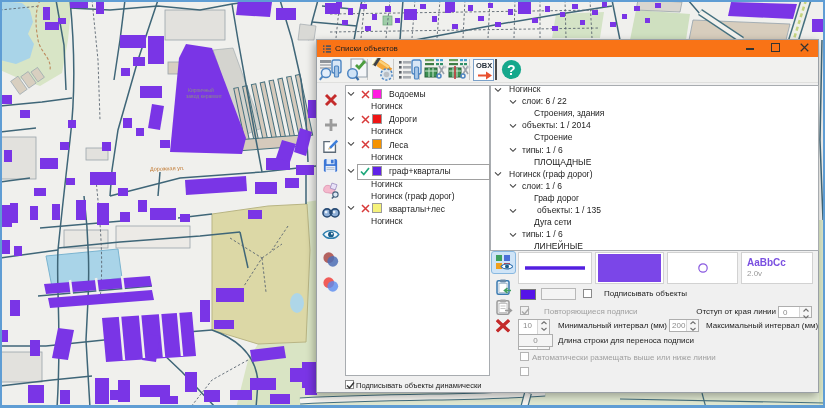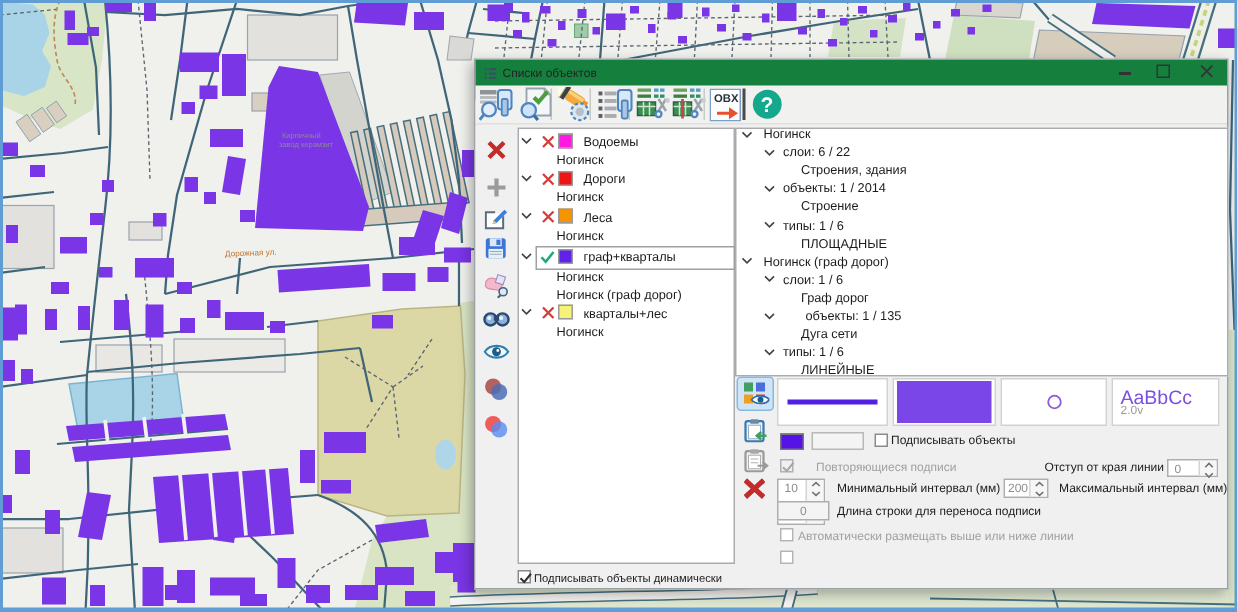--- a/index.html
+++ b/index.html
@@ -1,19 +1,19 @@
 <!DOCTYPE html>
 <html><head><meta charset="utf-8">
 <style>
 *{margin:0;padding:0;box-sizing:border-box}
 html,body{width:825px;height:408px;overflow:hidden;font-family:"Liberation Sans",sans-serif}
 #wrap{position:relative;width:825px;height:408px;background:#efefec;overflow:hidden}
 .edge{position:absolute;background:#5f9dd4;z-index:50}
 #dlg{position:absolute;left:316px;top:39px;width:503px;height:354px;background:#f0f0f0;border:1px solid #9aa0a6;box-shadow:-2px 3px 8px rgba(0,0,0,.30);z-index:20;font-size:8.5px;color:#1c1c1c}
-#tb{position:absolute;left:0;top:0;width:501px;height:27px;background:#15803d}
+#tb{position:absolute;left:0;top:0;width:501px;height:27px;background:#f97316}
 #tb .t{position:absolute;left:18px;top:4px;font-size:8px;color:#222}
 #toolbar{position:absolute;left:0;top:17px;width:501px;height:26px;background:#f1f1ef;border-bottom:1px solid #e0e0de}
 .tsep{position:absolute;top:2px;width:1px;height:21px;background:#c9c9c7}
 .panel{position:absolute;background:#fff;border:1px solid #a8acb0}
 .row{position:absolute;height:13px;line-height:13px;white-space:nowrap;font-size:8.5px}
 .chev{position:absolute;width:8px;height:6px}
 .sw{position:absolute;width:10px;height:10px;border:1px solid #9a9a9a}
 .cb{position:absolute;width:9px;height:9px;border:1px solid #8a8a8a;background:#fff}
 .gray{color:#a0a0a0}
 .spin{position:absolute;background:#fff;border:1px solid #aeaeae;font-size:8px;color:#8c8c8c}
@@ -557,27 +557,27 @@
 <div class="pv" style="left:201px;width:74px"><svg width="72" height="30">
           <path d="M6,15 L66,15" stroke="#531fe0" stroke-width="3.4"></path>
         </svg></div>
 <div class="pv" style="left:278px;width:69px"><svg width="67" height="30">
           <rect x="2" y="1" width="63" height="28" fill="#7b46e8"></rect>
         </svg></div>
 <div class="pv" style="left:350px;width:71px"><svg width="69" height="30">
           <circle cx="35" cy="15" r="4.2" fill="none" stroke="#8a5ae0" stroke-width="1.2"></circle>
         </svg></div>
 <div class="pv" style="left:424px;width:72px">
- <div style="position:absolute;left:5px;top:4px;font-size:13px;font-weight:normal;color:#7a50e0">AaBbCc</div>
+ <div style="position:absolute;left:5px;top:4px;font-size:10px;font-weight:bold;color:#7a50e0">AaBbCc</div>
  <div style="position:absolute;left:5px;top:16px;font-size:8px;color:#9a9a9a">2.0v</div>
 </div>
 <div style="position:absolute;left:203px;top:249px;width:16px;height:11px;background:#5513e8;border:1px solid #777"></div>
 <div style="position:absolute;left:224px;top:248px;width:35px;height:12px;background:#f4f4f4;border:1px solid #b8b8b8"></div>
 <div class="cb" style="left:265.5px;top:249px"></div>
-<div class="lbl" style="left:277px;top:248px">Подписывать объекты</div>
+<div class="lbl" style="left:287px;top:248px">Подписывать объекты</div>
 <div class="cb" style="left:202.5px;top:266px;background:#f0f0f0;border-color:#b0b0b0"></div>
 <svg style="position:absolute;left:203.5px;top:267px" width="9" height="9" viewBox="0 0 9 9">
         <path d="M1,4.5 L3.5,7 L8,1.5" stroke="#a8a8a8" stroke-width="1.4" fill="none"></path>
       </svg>
 <div class="lbl gray" style="left:227px;top:265.5px">Повторяющиеся подписи</div>
 <div class="lbl" style="left:352px;top:265.5px;width:107px;text-align:right">Отступ от края линии</div>
 <div class="spin" style="left:461px;top:266px;width:34px;height:12px">
         <span style="position:absolute;left:4px;top:1px">0</span>
         <span class="ud"><svg width="12" height="13" viewBox="0 0 12 13">
             <path d="M3.5,4.5 L6,2 L8.5,4.5 M3.5,8.5 L6,11 L8.5,8.5" stroke="#707070" stroke-width="1.1" fill="none"></path>

